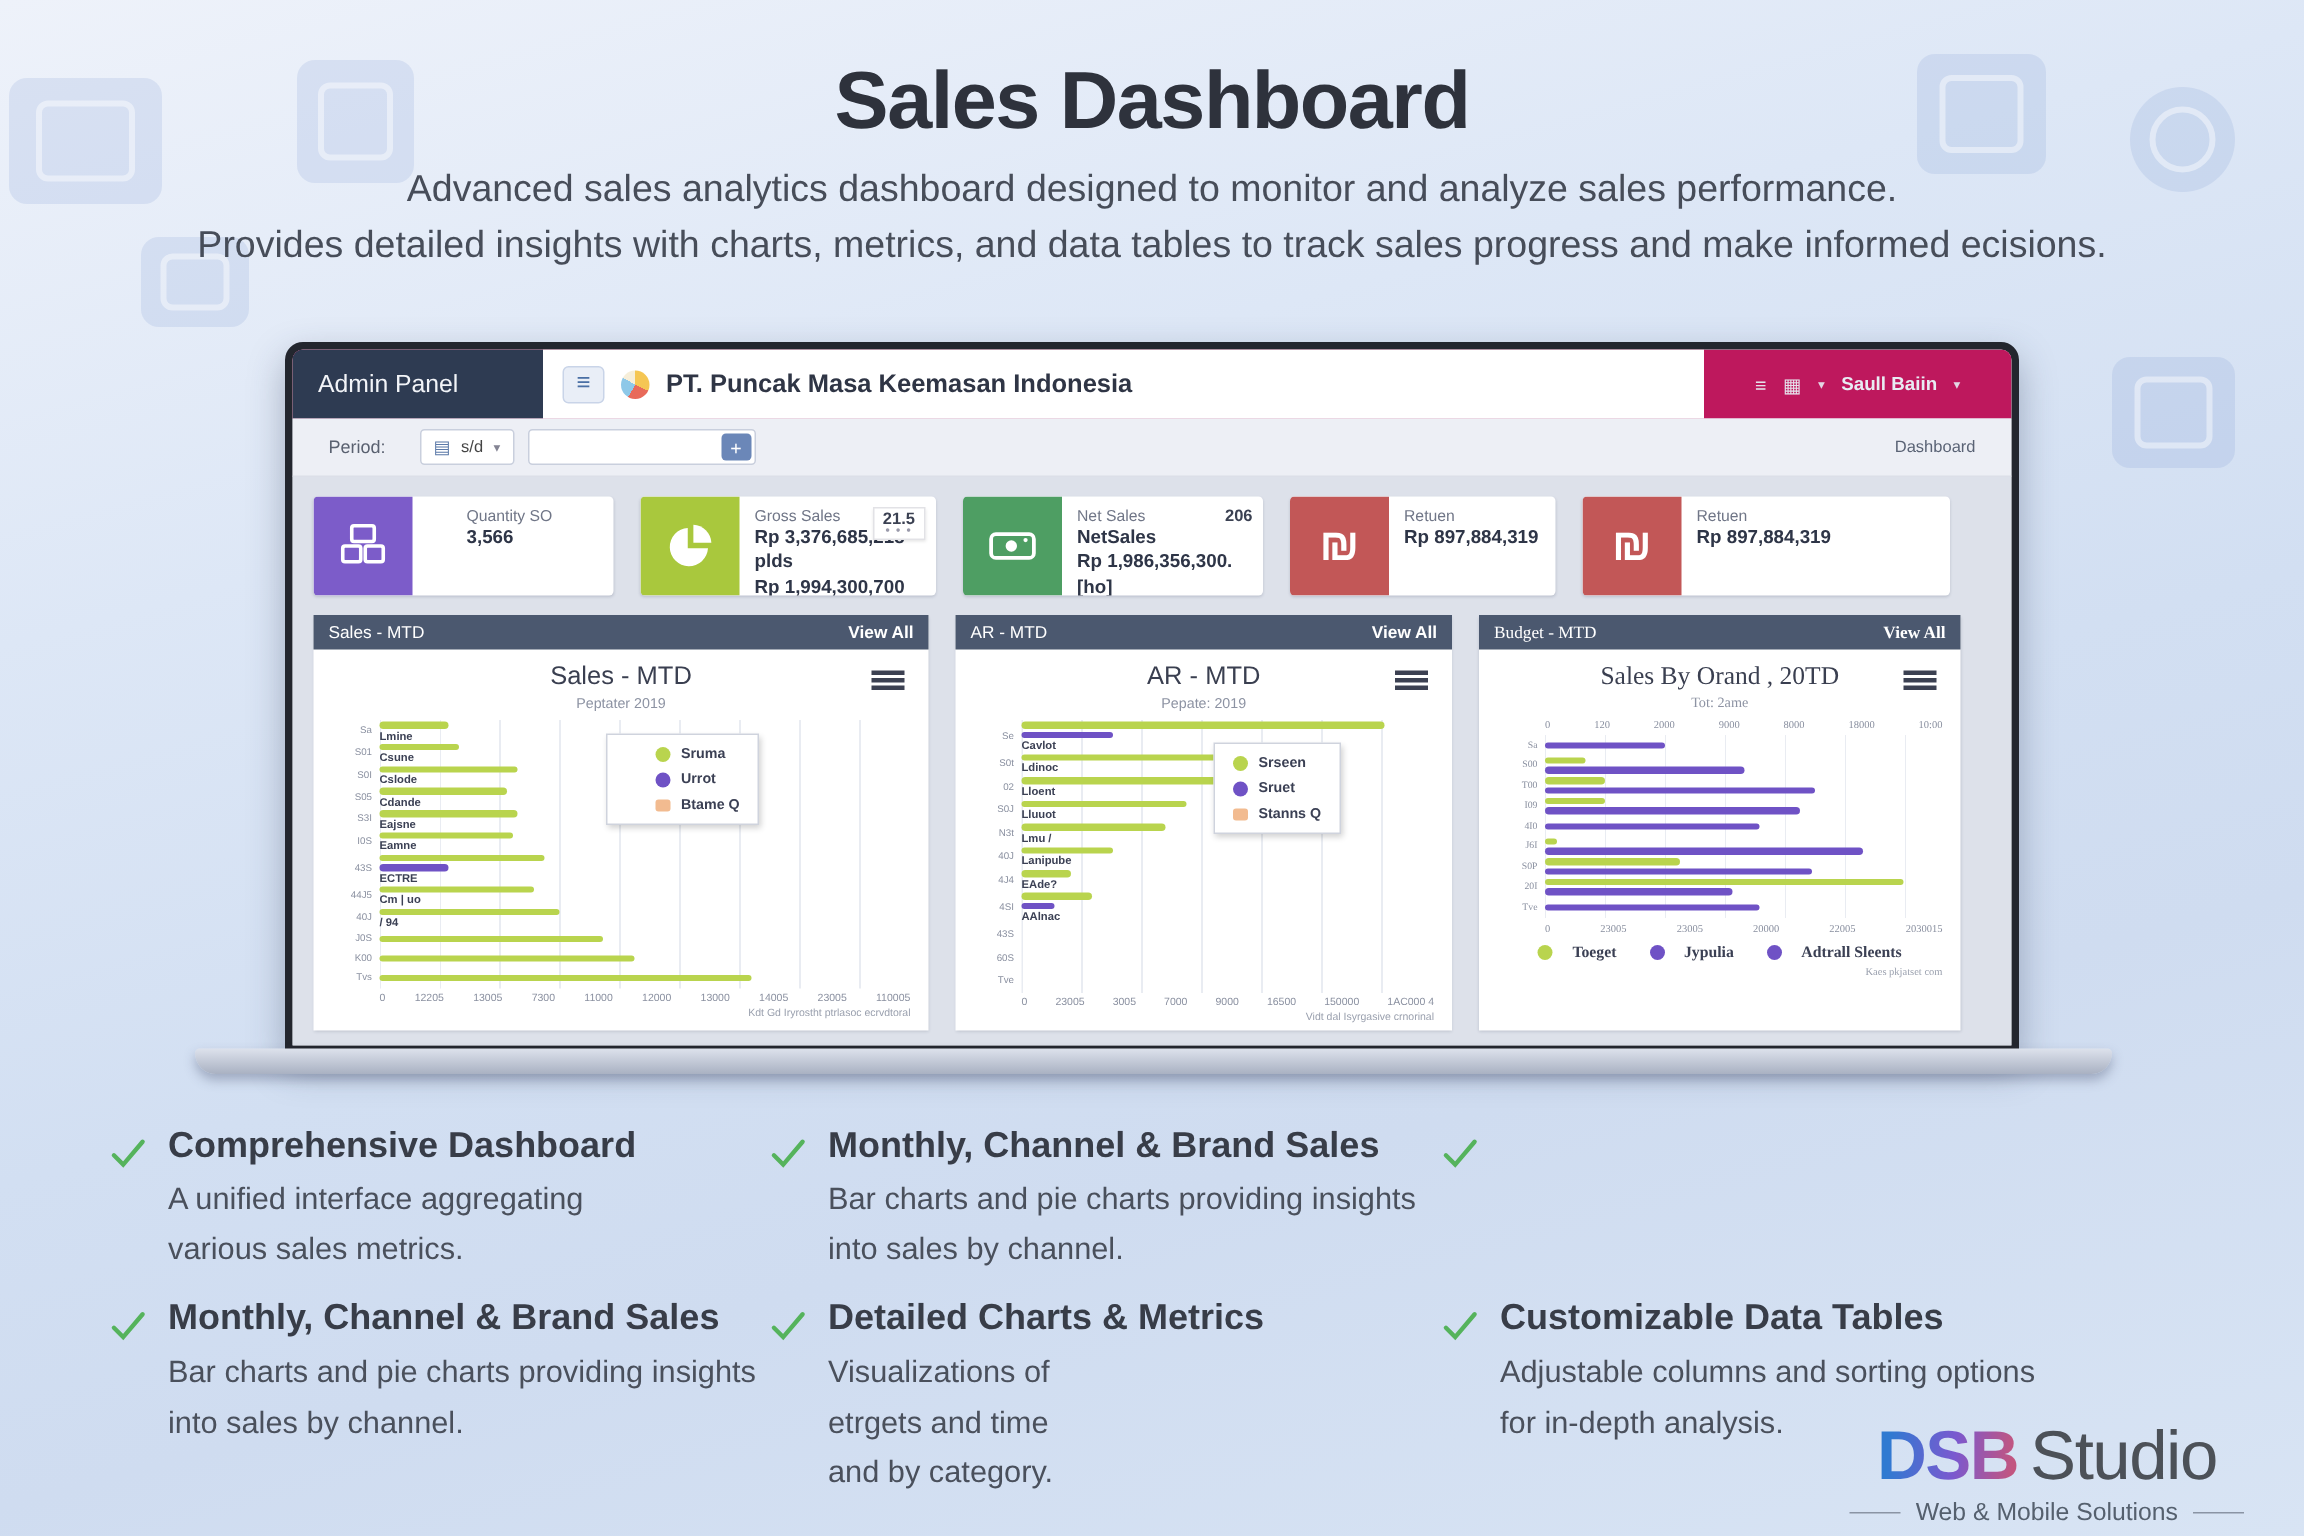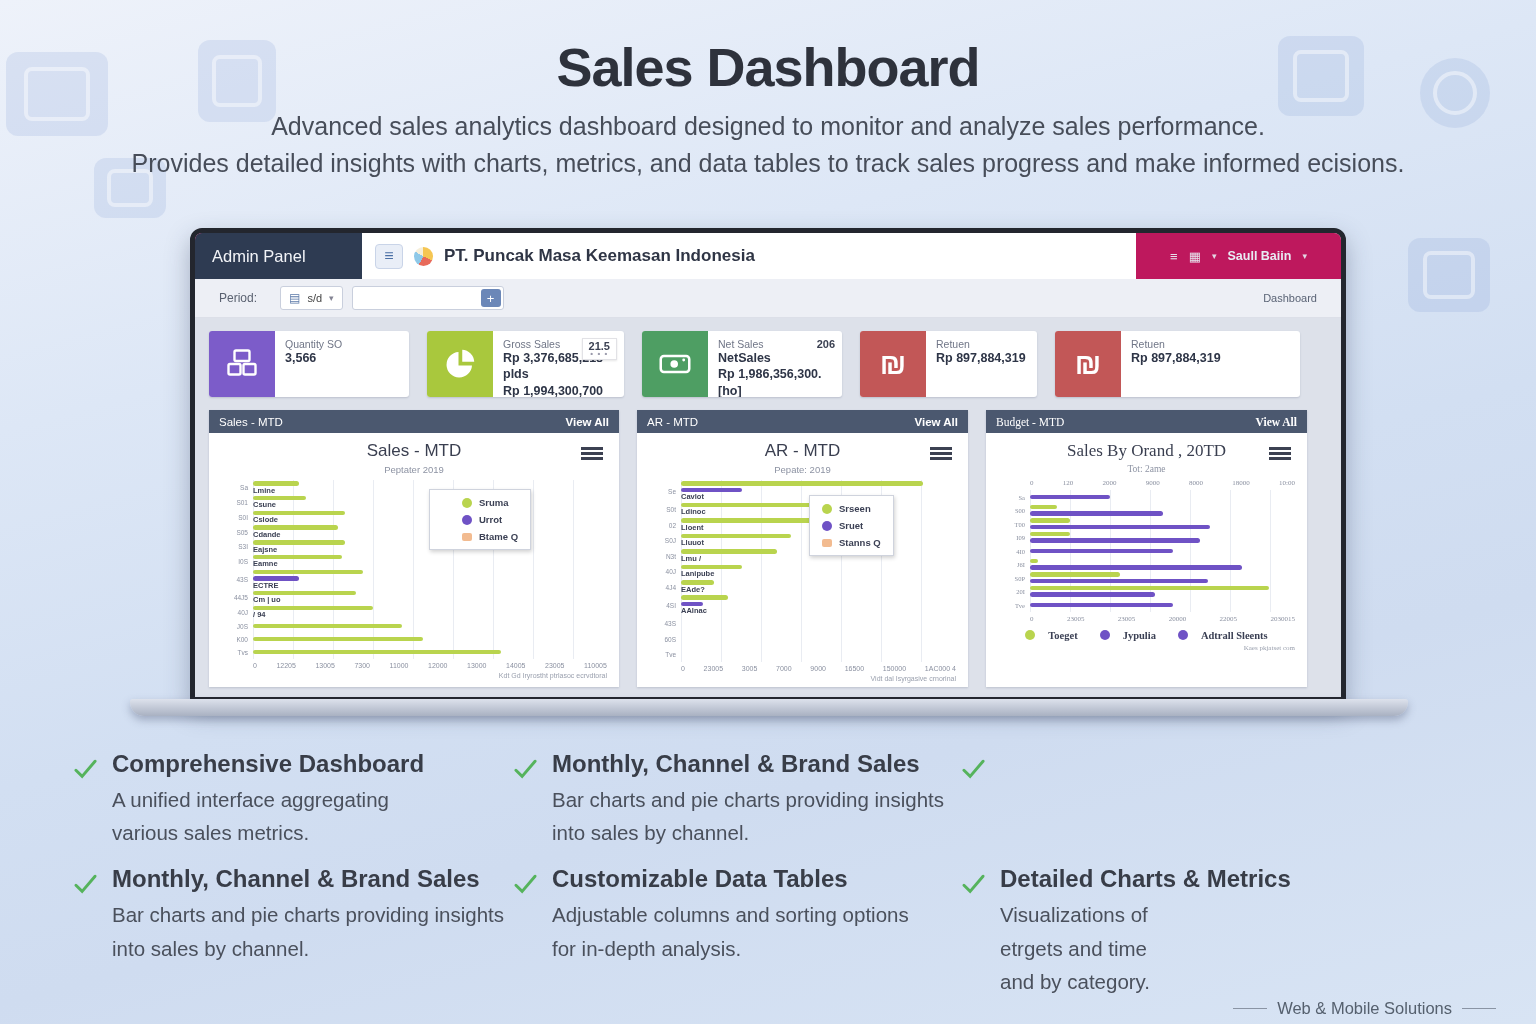--- a/index.html
+++ b/index.html
@@ -170,21 +170,21 @@
         </span>
         <span class="input-box">
           <span class="plus-btn">+</span>
         </span>
         <span class="crumb">Dashboard</span>
       </div>
 
       <div class="main">
 
         <div class="kpi-row">
-          <div class="kpi" style="flex:0 0 200px;">
+          <div class="kpi" style="flex:0 0 200px;gap:26px;">
             <div class="kpi-icon" style="background:#7c5cc9;">
               <svg width="36" height="36" viewBox="0 0 24 24" fill="none" stroke="#fff" stroke-width="1.6">
                 <rect x="7" y="3" width="10" height="7" rx="1"></rect>
                   <rect x="3" y="12" width="8" height="7" rx="1"></rect>
                   <rect x="13" y="12" width="8" height="7" rx="1"></rect>
               </svg>
             </div>
             <div class="kpi-body">
               <div class="kpi-title">Quantity SO</div>
               <div class="kpi-line">3,566</div>
@@ -324,21 +324,21 @@
                   <span>13005</span>
                   <span>7300</span>
                   <span>11000</span>
                   <span>12000</span>
                   <span>13000</span>
                   <span>14005</span>
                   <span>23005</span>
                   <span>110005</span>
                 </div>
                 <div class="caption">Kdt Gd Iryrostht ptrlasoc ecrvdtoral</div>
-                <div class="ov-legend" style="left: 220px; top: 56px; padding-left: 32px;">
+                <div class="ov-legend" style="left: 195px; top: 56px; padding-left: 32px;">
                   <div class="lrow">
                     <span class="l-dot" style="background: rgb(185, 212, 78);"></span>
                     <span>Sruma</span>
                   </div>
                   <div class="lrow">
                     <span class="l-dot" style="background: rgb(111, 82, 197);"></span>
                     <span>Urrot</span>
                   </div>
                   <div class="lrow">
                     <span class="l-dot sq" style="background: rgb(242, 187, 144);"></span>
@@ -567,33 +567,36 @@
         <div class="f-title">Monthly, Channel &amp; Brand Sales</div>
     <div class="f-body">Bar charts and pie charts providing insights
 into sales by channel.</div>
       </div>
   </div>
   <div class="feat">
     <svg class="check" width="27" height="27" viewBox="0 0 24 24" fill="none" stroke="#55b35c" stroke-width="2.6" stroke-linecap="round">
         <path d="M3.5 13.5 L9 19 L20.5 5.5"></path>
       </svg>
     <div>
-        <div class="f-title">Customizable Data Tables</div>
-    <div class="f-body">Adjustable columns and sorting options
-for in-depth analysis.</div>
+        <div class="f-title">Detailed Charts &amp; Metrics</div>
+    <div class="f-body" style="max-width:240px;">Visualizations of
+etrgets and time
+and by category.</div>
       </div>
   </div>
   <div class="feat">
     <svg class="check" width="27" height="27" viewBox="0 0 24 24" fill="none" stroke="#55b35c" stroke-width="2.6" stroke-linecap="round">
         <path d="M3.5 13.5 L9 19 L20.5 5.5"></path>
       </svg>
     <div>
-        <div class="f-title">Detailed Charts &amp; Metrics</div>
-    <div class="f-body" style="max-width:240px;">Visualizations of
-etrgets and time
-and by category.</div>
+        <div class="f-title">Customizable Data Tables</div>
+    <div class="f-body">Adjustable columns and sorting options
+for in-depth analysis.</div>
       </div>
   </div>
 </div>
 
 <div class="logo">
+  <span class="logo-name">
+    <span class="dsb">DSB</span><span class="studio">Studio</span>
+  </span>
   <div class="tagline">Web &amp; Mobile Solutions</div>
 </div>
 
 </body></html>

